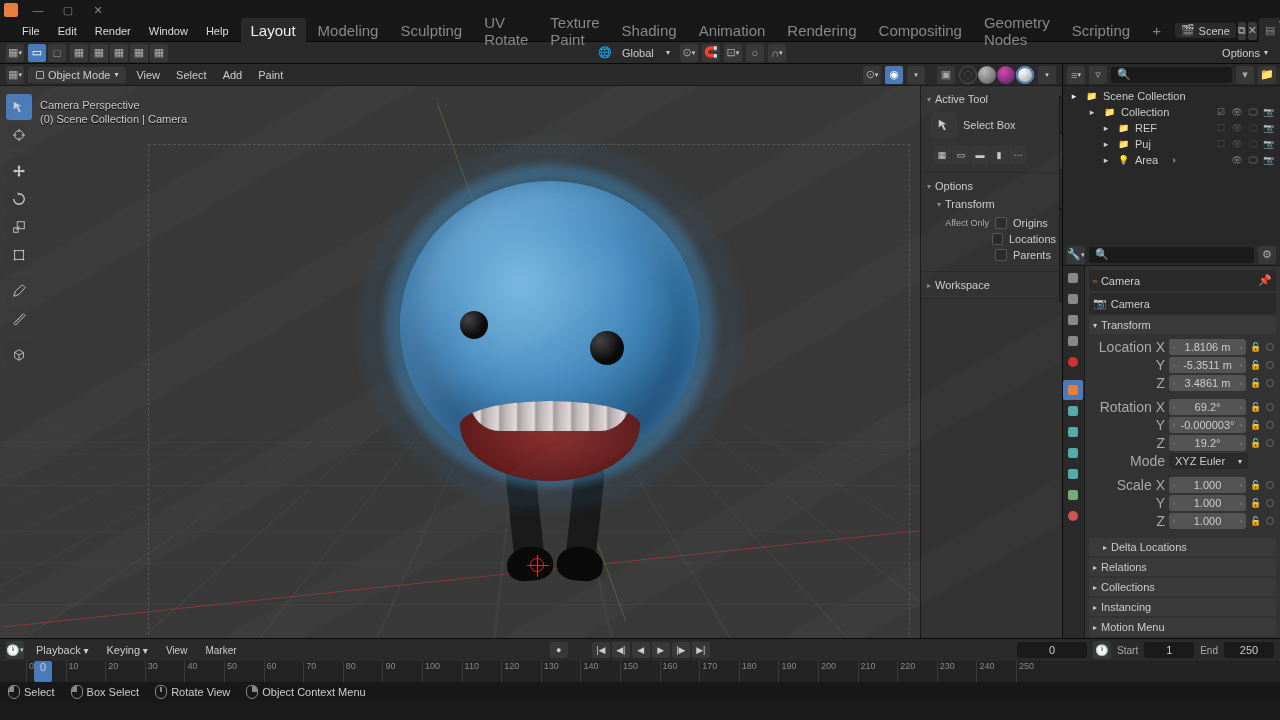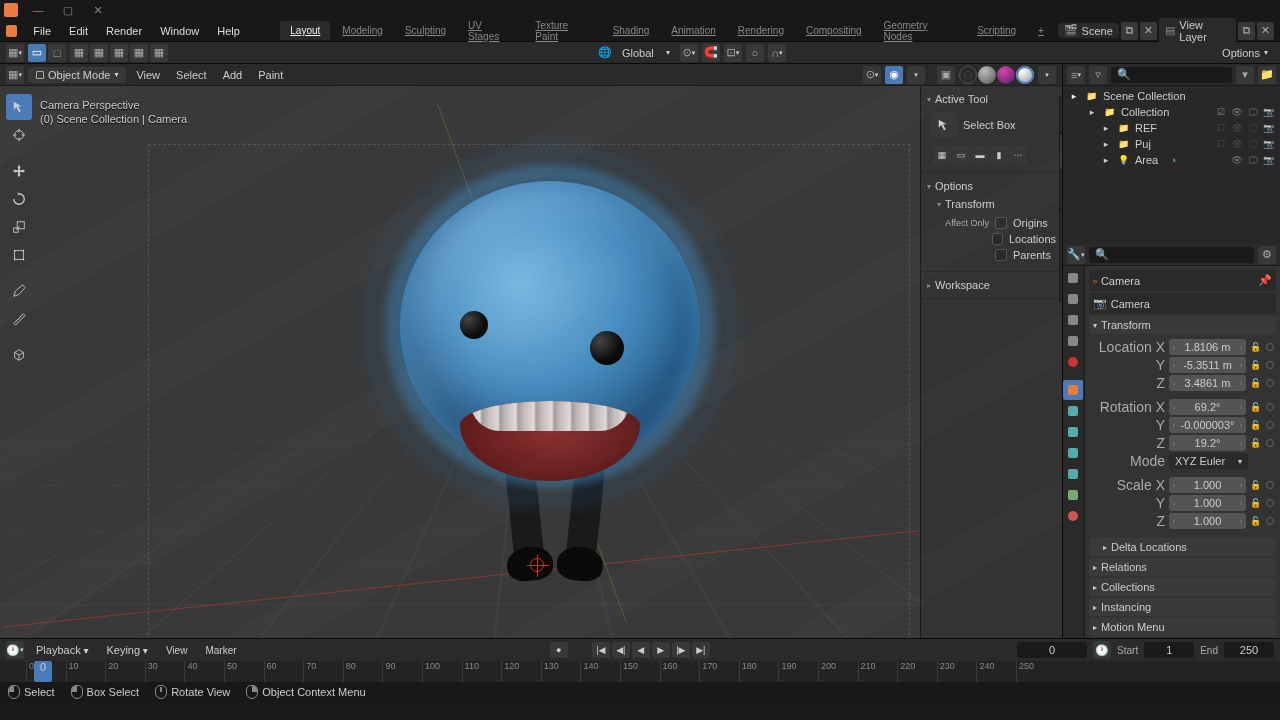--- a/index.html
+++ b/index.html
@@ -11,21 +11,21 @@
 .titlebar-text { flex: 1; font-size: 10px; color: #999; }
 .win-controls { display: flex; gap: 2px; }
 .win-btn { width: 28px; height: 18px; display: flex; align-items: center; justify-content: center; color: #888; cursor: pointer; }
 
 
 .menubar { height: 22px; background: #181818; display: flex; align-items: center; padding: 0 6px; gap: 2px; border-bottom: 1px solid #0a0a0a; }
 .menu-item { padding: 2px 8px; font-size: 11px; color: #ddd; cursor: pointer; }
 .menubar .spacer { flex: 1; }
 .scene-box { display: flex; align-items: center; gap: 4px; background: #2a2a2a; padding: 1px 6px; border-radius: 3px; }
 .scene-box .ic { color: #888; }
-.ws-tab { padding: 4px 10px; font-size: 10px; color: #888; cursor: pointer; border-radius: 3px 3px 0 0; text-decoration: underline; }
+.ws-tab { padding: 4px 10px; font-size: 15px; color: #888; cursor: pointer; border-radius: 3px 3px 0 0; }
 .ws-tab.active { background: #2a2a2a; color: #eee; }
 
 
 .header-row { height: 22px; background: #2a2a2a; display: flex; align-items: center; padding: 0 6px; gap: 4px; border-bottom: 1px solid #0a0a0a; }
 .hdr-seg { display: flex; align-items: center; gap: 2px; }
 .hdr-btn { width: 18px; height: 18px; background: #383838; border-radius: 2px; display: flex; align-items: center; justify-content: center; color: #aaa; cursor: pointer; }
 .hdr-btn.on { background: #4a7bb8; color: #fff; }
 
 
 .main { display: flex; height: 574px; }
@@ -188,21 +188,21 @@
   <div class="titlebar-icon" style="width:12px;height:12px"></div>
   <div class="menu-item">File</div>
   <div class="menu-item">Edit</div>
   <div class="menu-item">Render</div>
   <div class="menu-item">Window</div>
   <div class="menu-item">Help</div>
   <div style="width:30px"></div>
   <div class="ws-tab active">Layout</div>
   <div class="ws-tab">Modeling</div>
   <div class="ws-tab">Sculpting</div>
-  <div class="ws-tab">UV Stages</div>
+  <div class="ws-tab">UV Rotate</div>
   <div class="ws-tab">Texture Paint</div>
   <div class="ws-tab">Shading</div>
   <div class="ws-tab">Animation</div>
   <div class="ws-tab">Rendering</div>
   <div class="ws-tab">Compositing</div>
   <div class="ws-tab">Geometry Nodes</div>
   <div class="ws-tab">Scripting</div>
   <div class="ws-tab">+</div>
   <div class="spacer"></div>
   <div class="scene-box">

